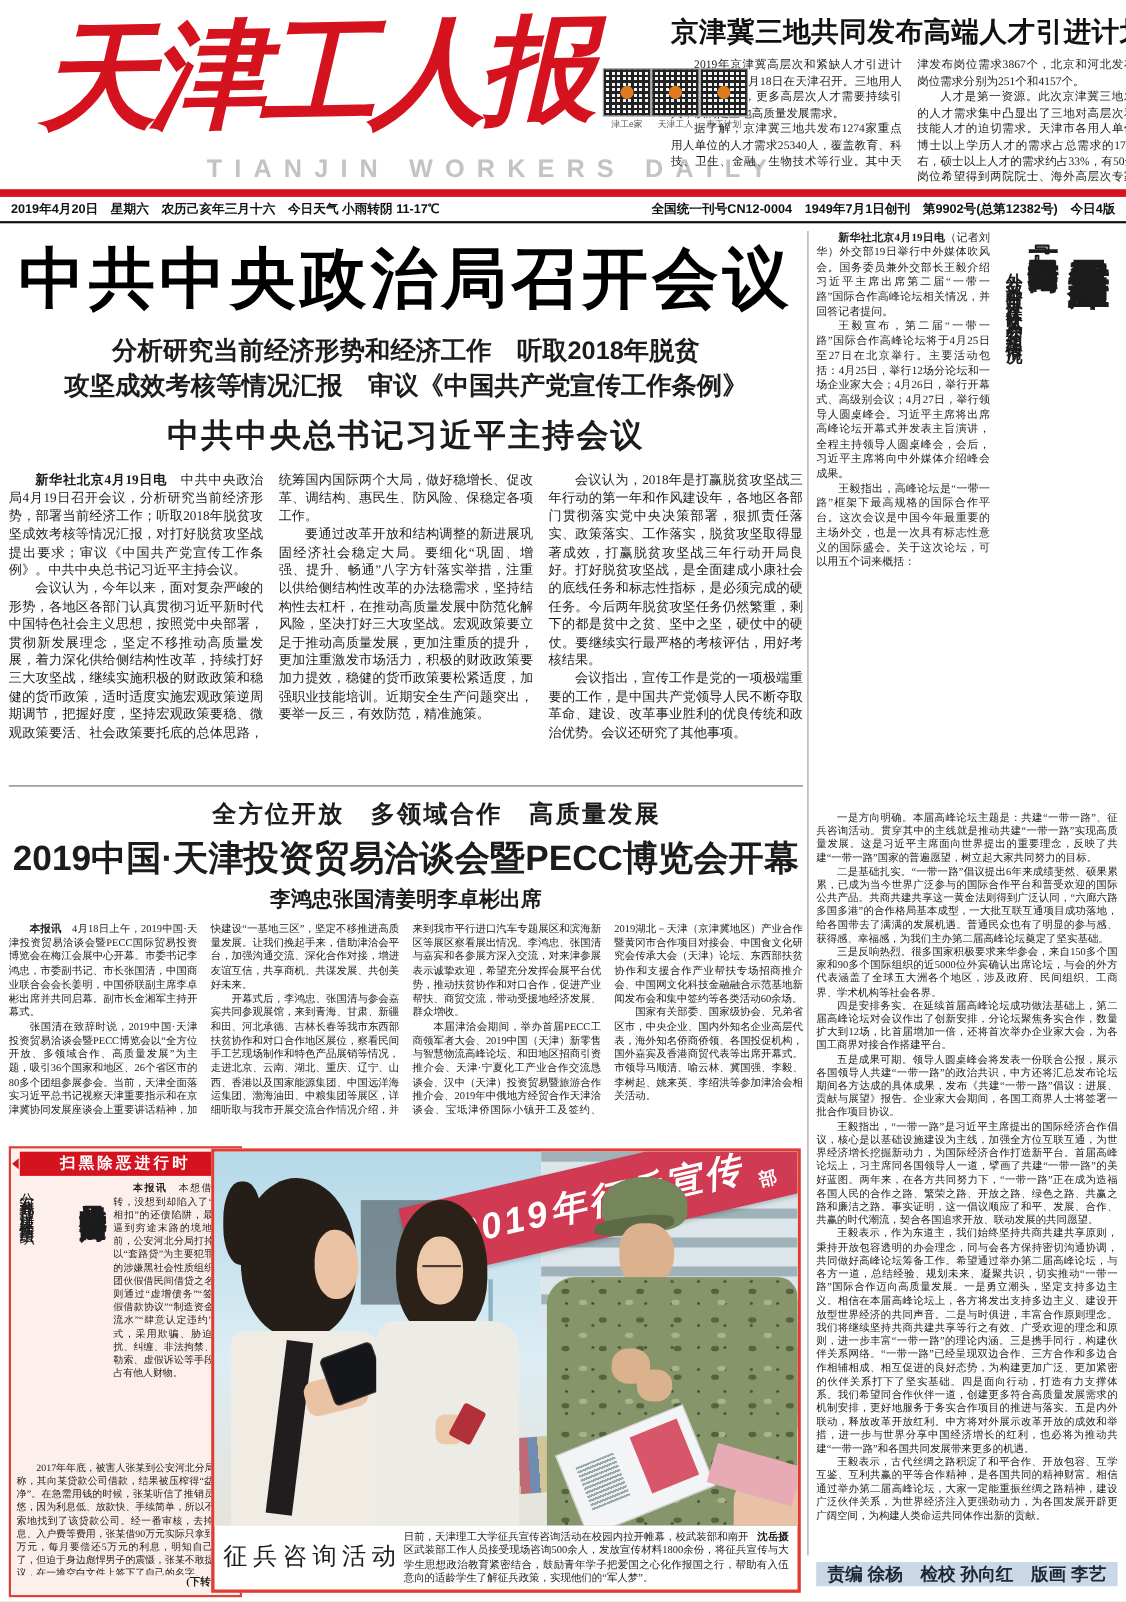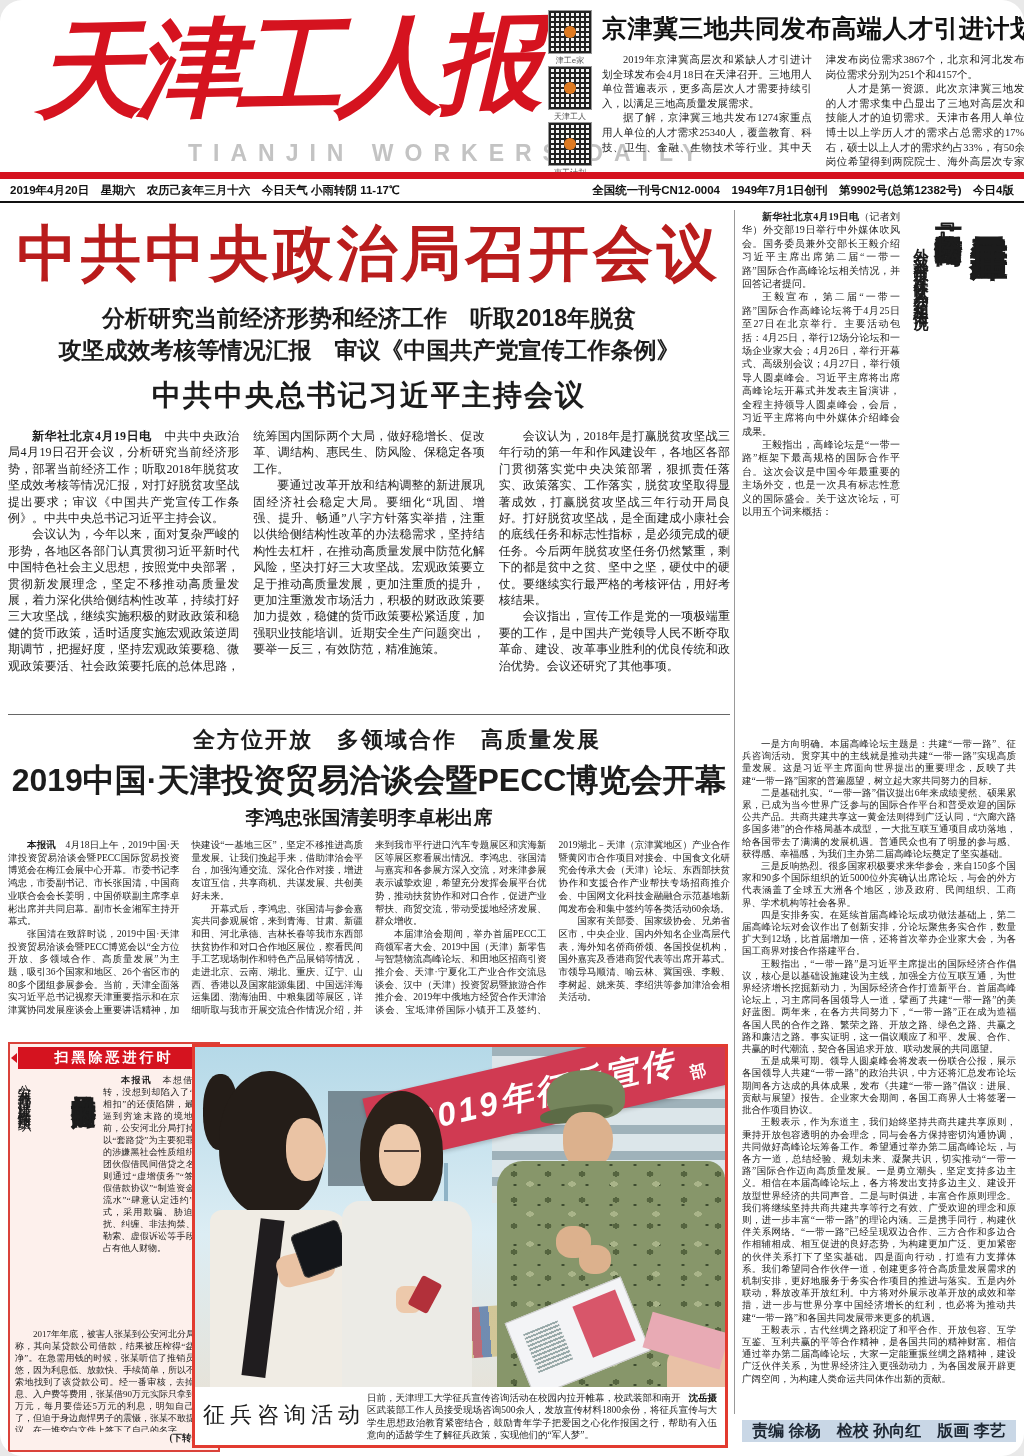--- a/index.html
+++ b/index.html
@@ -1,47 +1,47 @@
 <!DOCTYPE html>
 <html><head>
 <meta charset="utf-8">
 <style>
   html,body{margin:0;padding:0;background:#e9e9e9;}
   .page{position:relative;width:1024px;height:1456px;background:#fff;overflow:hidden;
-        font-family:"Liberation Serif","DejaVu Serif",serif;color:#1c1c1c;margin:0 auto;border-radius:22px;}
+        font-family:"Liberation Serif","DejaVu Serif",serif;color:#1c1c1c;margin:0 auto;}
   
   .masthead{position:absolute;left:0;top:0;width:1024px;height:172px;}
   .brand{position:absolute;left:36px;top:-6px;width:520px;font-size:106px;font-weight:bold;
          font-style:italic;color:#d5131f;font-family:"DejaVu Serif",serif;letter-spacing:-6px;
          line-height:1.35;transform:rotate(-1deg);white-space:nowrap;}
   .brand-en{position:absolute;left:188px;top:140px;font-family:"Liberation Sans",sans-serif;
             font-weight:bold;font-size:23px;color:#c3c3c3;letter-spacing:11px;white-space:nowrap;}
   .topbox{position:absolute;left:548px;top:10px;width:468px;height:160px;display:flex;}
-  .qr-col{width:52px;display:flex;flex-direction:column;justify-content:space-between;align-items:center;}
+  .qr-col{width:52px;display:flex;flex-direction:row;justify-content:space-between;align-items:center;}
   .qr-item{display:flex;flex-direction:column;align-items:center;}
   .qr{width:42px;height:42px;border:1px solid #999;position:relative;background-color:#f5f5f5;
       background-image:repeating-linear-gradient(0deg,#222 0 2px,transparent 2px 5px),
                        repeating-linear-gradient(90deg,#222 0 2px,#f5f5f5 2px 5px);}
   .qr::after{content:"";position:absolute;left:15px;top:15px;width:12px;height:12px;border-radius:50%;background:#e07a20;}
   .qr-label{font-size:8px;color:#555;margin-top:1px;font-family:"Liberation Sans",sans-serif;}
   .topbox-main{flex:1;padding-left:10px;}
   .topbox-main h2{font-family:"Liberation Sans",sans-serif;font-size:25px;margin:2px 0 8px;
                   color:#111;font-weight:bold;letter-spacing:0.5px;white-space:nowrap;}
   .topbox-body{columns:2;column-gap:14px;font-size:10.5px;line-height:14.6px;text-align:justify;height:122px;overflow:hidden;}
   .topbox-body p{margin:0;text-indent:2em;}
   .src{font-weight:bold;}
   
   .redbar{position:absolute;left:0;top:172px;width:1024px;height:7px;background:#d5131f;}
   .dateline{position:absolute;left:0;top:179px;width:1024px;height:24px;border-bottom:2px solid #111;
             display:flex;justify-content:space-between;align-items:center;padding:0 10px;box-sizing:border-box;
             font-family:"Liberation Sans",sans-serif;font-size:11.5px;font-weight:bold;color:#111;}
   
   .lead{position:absolute;left:8px;top:210px;width:722px;height:500px;overflow:hidden;}
   .lead h1{margin:4px 0 8px;text-align:center;font-family:"Liberation Sans",sans-serif;font-weight:900;
-           font-size:60px;letter-spacing:4px;color:#b91c1c;white-space:nowrap;}
+           font-size:60px;letter-spacing:4px;color:#000000;white-space:nowrap;}
   .lead .sub{text-align:center;font-family:"Liberation Sans",sans-serif;font-weight:bold;font-size:23px;margin:1px 0;}
   .lead .sub3{text-align:center;font-size:29px;font-weight:bold;margin:10px 0 12px;letter-spacing:2px;}
   .lead-body{columns:3;column-gap:14px;font-size:12px;line-height:16.4px;text-align:justify;height:304px;overflow:hidden;}
   .lead-body p,.pecc-body p,.belt-top-text p,.belt-body p{margin:0;text-indent:2em;}
   
   .vline{position:absolute;left:734px;top:210px;height:1204px;border-left:1px solid #999;width:0;}
   .belt{position:absolute;left:742px;top:210px;width:274px;height:1200px;overflow:hidden;}
   .belt-top{display:flex;height:522px;overflow:hidden;}
   .belt-top-text{width:158px;margin-right:4px;font-size:10px;line-height:13.4px;text-align:justify;}
   .belt-vsub{writing-mode:vertical-rl;font-size:15px;letter-spacing:4px;font-family:"Liberation Sans",sans-serif;
@@ -212,22 +212,22 @@
       </div>
       <div class="belt-vsub">外交部举行中外媒体吹风会介绍相关情况</div>
       <div class="belt-vhead2">『一带一路』国际合作高峰论坛</div>
       <div class="belt-vhead1">习近平主席将出席第二届</div>
     </div>
     <div class="belt-body">
       <p>一是方向明确。本届高峰论坛主题是：共建“一带一路”、征兵咨询活动。贯穿其中的主线就是推动共建“一带一路”实现高质量发展。这是习近平主席面向世界提出的重要理念，反映了共建“一带一路”国家的普遍愿望，树立起大家共同努力的目标。</p>
       <p>二是基础扎实。“一带一路”倡议提出6年来成绩斐然、硕果累累，已成为当今世界广泛参与的国际合作平台和普受欢迎的国际公共产品。共商共建共享这一黄金法则得到广泛认同，“六廊六路多国多港”的合作格局基本成型，一大批互联互通项目成功落地，给各国带去了满满的发展机遇。普通民众也有了明显的参与感、获得感、幸福感，为我们主办第二届高峰论坛奠定了坚实基础。</p>
       <p>三是反响热烈。很多国家积极要求来华参会，来自150多个国家和90多个国际组织的近5000位外宾确认出席论坛，与会的外方代表涵盖了全球五大洲各个地区，涉及政府、民间组织、工商界、学术机构等社会各界。</p>
       <p>四是安排务实。在延续首届高峰论坛成功做法基础上，第二届高峰论坛对会议作出了创新安排，分论坛聚焦务实合作，数量扩大到12场，比首届增加一倍，还将首次举办企业家大会，为各国工商界对接合作搭建平台。</p>
+      <p>五是成果可期。领导人圆桌峰会将发表一份联合公报，展示各国领导人共建“一带一路”的政治共识，中方还将汇总发布论坛期间各方达成的具体成果，发布《共建“一带一路”倡议：进展、贡献与展望》报告。企业家大会期间，各国工商界人士将签署一批合作项目协议。</p>
       <p>王毅指出，“一带一路”是习近平主席提出的国际经济合作倡议，核心是以基础设施建设为主线，加强全方位互联互通，为世界经济增长挖掘新动力，为国际经济合作打造新平台。首届高峰论坛上，习主席同各国领导人一道，擘画了共建“一带一路”的美好蓝图。两年来，在各方共同努力下，“一带一路”正在成为造福各国人民的合作之路、繁荣之路、开放之路、绿色之路、共赢之路和廉洁之路。事实证明，这一倡议顺应了和平、发展、合作、共赢的时代潮流，契合各国追求开放、联动发展的共同愿望。</p>
-      <p>五是成果可期。领导人圆桌峰会将发表一份联合公报，展示各国领导人共建“一带一路”的政治共识，中方还将汇总发布论坛期间各方达成的具体成果，发布《共建“一带一路”倡议：进展、贡献与展望》报告。企业家大会期间，各国工商界人士将签署一批合作项目协议。</p>
       <p>王毅表示，作为东道主，我们始终坚持共商共建共享原则，秉持开放包容透明的办会理念，同与会各方保持密切沟通协调，共同做好高峰论坛筹备工作。希望通过举办第二届高峰论坛，与各方一道，总结经验、规划未来、凝聚共识，切实推动“一带一路”国际合作迈向高质量发展。一是勇立潮头，坚定支持多边主义。相信在本届高峰论坛上，各方将发出支持多边主义、建设开放型世界经济的共同声音。二是与时俱进，丰富合作原则理念。我们将继续坚持共商共建共享等行之有效、广受欢迎的理念和原则，进一步丰富“一带一路”的理论内涵。三是携手同行，构建伙伴关系网络。“一带一路”已经呈现双边合作、三方合作和多边合作相辅相成、相互促进的良好态势，为构建更加广泛、更加紧密的伙伴关系打下了坚实基础。四是面向行动，打造有力支撑体系。我们希望同合作伙伴一道，创建更多符合高质量发展需求的机制安排，更好地服务于务实合作项目的推进与落实。五是内外联动，释放改革开放红利。中方将对外展示改革开放的成效和举措，进一步与世界分享中国经济增长的红利，也必将为推动共建“一带一路”和各国共同发展带来更多的机遇。</p>
       <p>王毅表示，古代丝绸之路积淀了和平合作、开放包容、互学互鉴、互利共赢的平等合作精神，是各国共同的精神财富。相信通过举办第二届高峰论坛，大家一定能重振丝绸之路精神，建设广泛伙伴关系，为世界经济注入更强劲动力，为各国发展开辟更广阔空间，为构建人类命运共同体作出新的贡献。</p>
     </div>
   </aside>
   <div class="belt-credits">责编 徐杨　检校 孙向红　版画 李艺</div>
 
   <section class="pecc">
     <div class="pecc-kicker">全方位开放　多领域合作　高质量发展</div>
     <h2 class="pecc-headline">2019中国·天津投资贸易洽谈会暨PECC博览会开幕</h2>
     <div class="pecc-byline">李鸿忠张国清姜明李卓彬出席</div>

